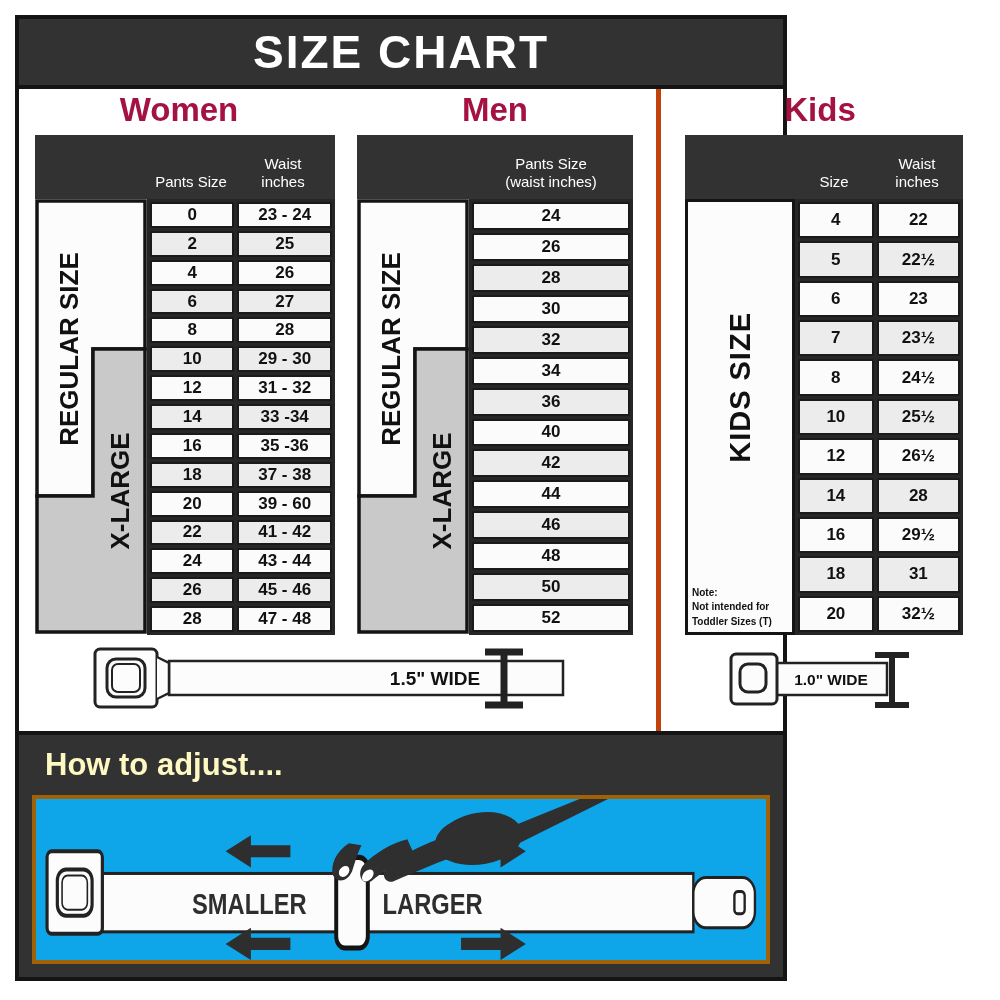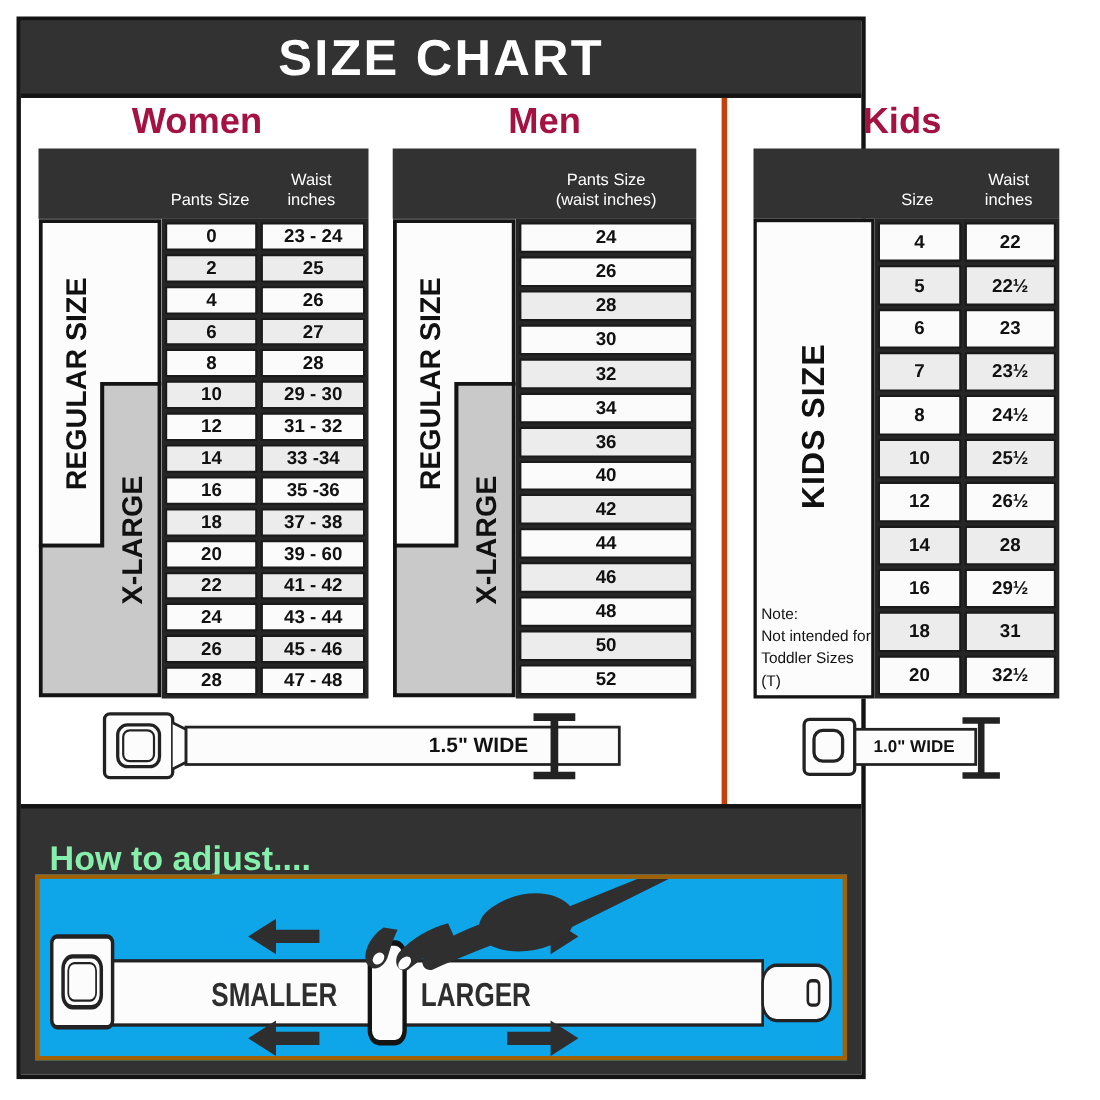--- a/index.html
+++ b/index.html
@@ -53,28 +53,28 @@
   .kids-side {
     position: absolute; left: 0; top: 64px; width: 110px; height: 436px;
     background: #FCFCFC; border: 3px solid #141414;
     display: flex; align-items: center; justify-content: center;
   }
   .kids-vtext {
     writing-mode: vertical-rl; transform: rotate(180deg);
     font-size: 29px; font-weight: bold; color: #111; letter-spacing: 1px; margin-bottom: 60px;
   }
   .kids-note {
-    position: absolute; left: 4px; bottom: 3px; font-size: 14px; font-weight: normal;
+    position: absolute; left: 4px; bottom: 3px; font-size: 10px; font-weight: bold;
     color: #111; line-height: 1.45; white-space: pre-line;
   }
   .beltsvg { position: absolute; }
   .belt-adult { left: 70px; top: 558px; }
   .belt-kids  { left: 66px; top: 562px; }
   .bottom { height: 246px; background: #323232; border-top: 4px solid #141414; position: relative; flex: 0 0 auto; }
-  .adjust-title { color: #86efac; font-size: 31px; font-weight: bold; padding: 28px 0 0 26px; }
+  .adjust-title { color: #fef9c3; font-size: 31px; font-weight: bold; padding: 12px 0 0 26px; }
   .adjust-panel {
     position: absolute; left: 13px; right: 13px; top: 60px; bottom: 13px;
     background: #0ea5e9; border: 4px solid #a16207; overflow: hidden;
   }
   .adjust-panel svg { width: 100%; height: 100%; display: block; }
   svg text { font-family: "Liberation Sans", sans-serif; }
 </style>
 </head>
 <body>
 

